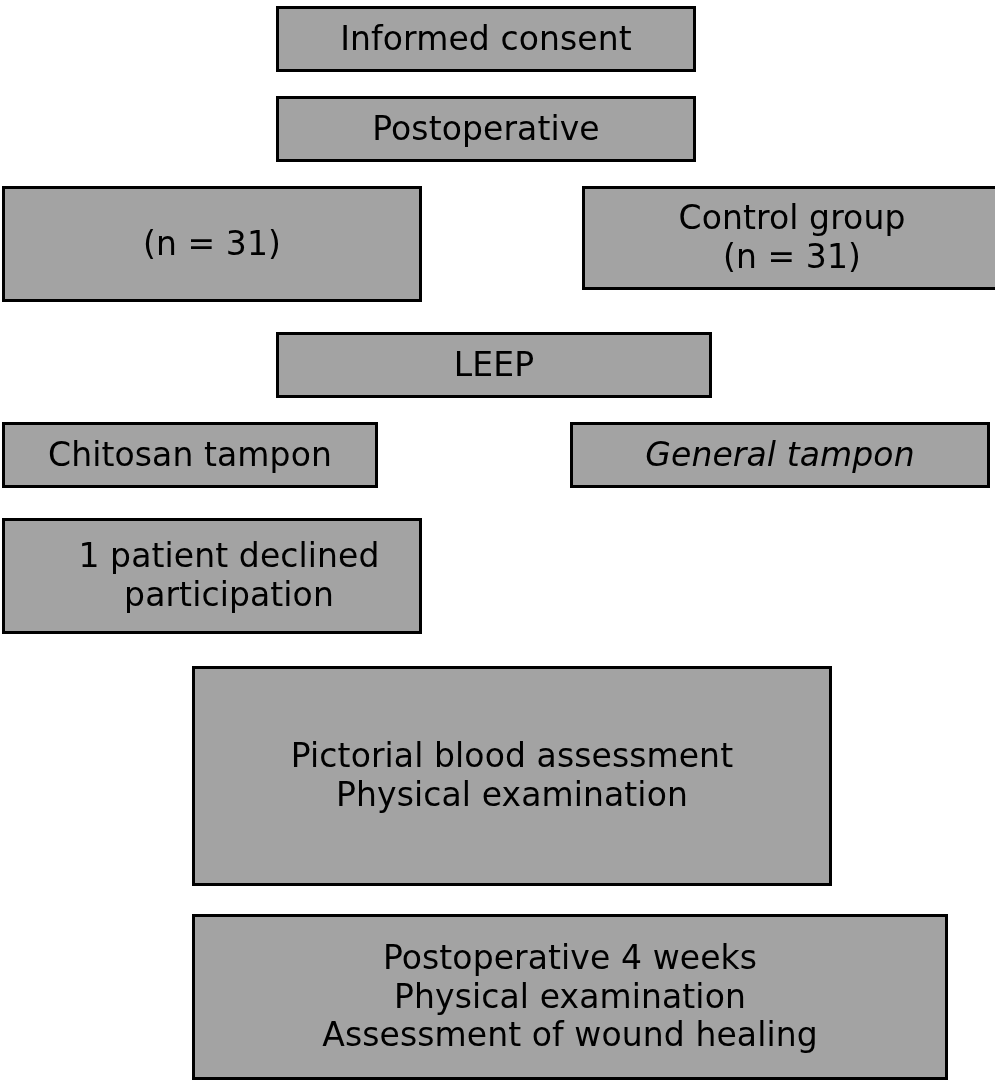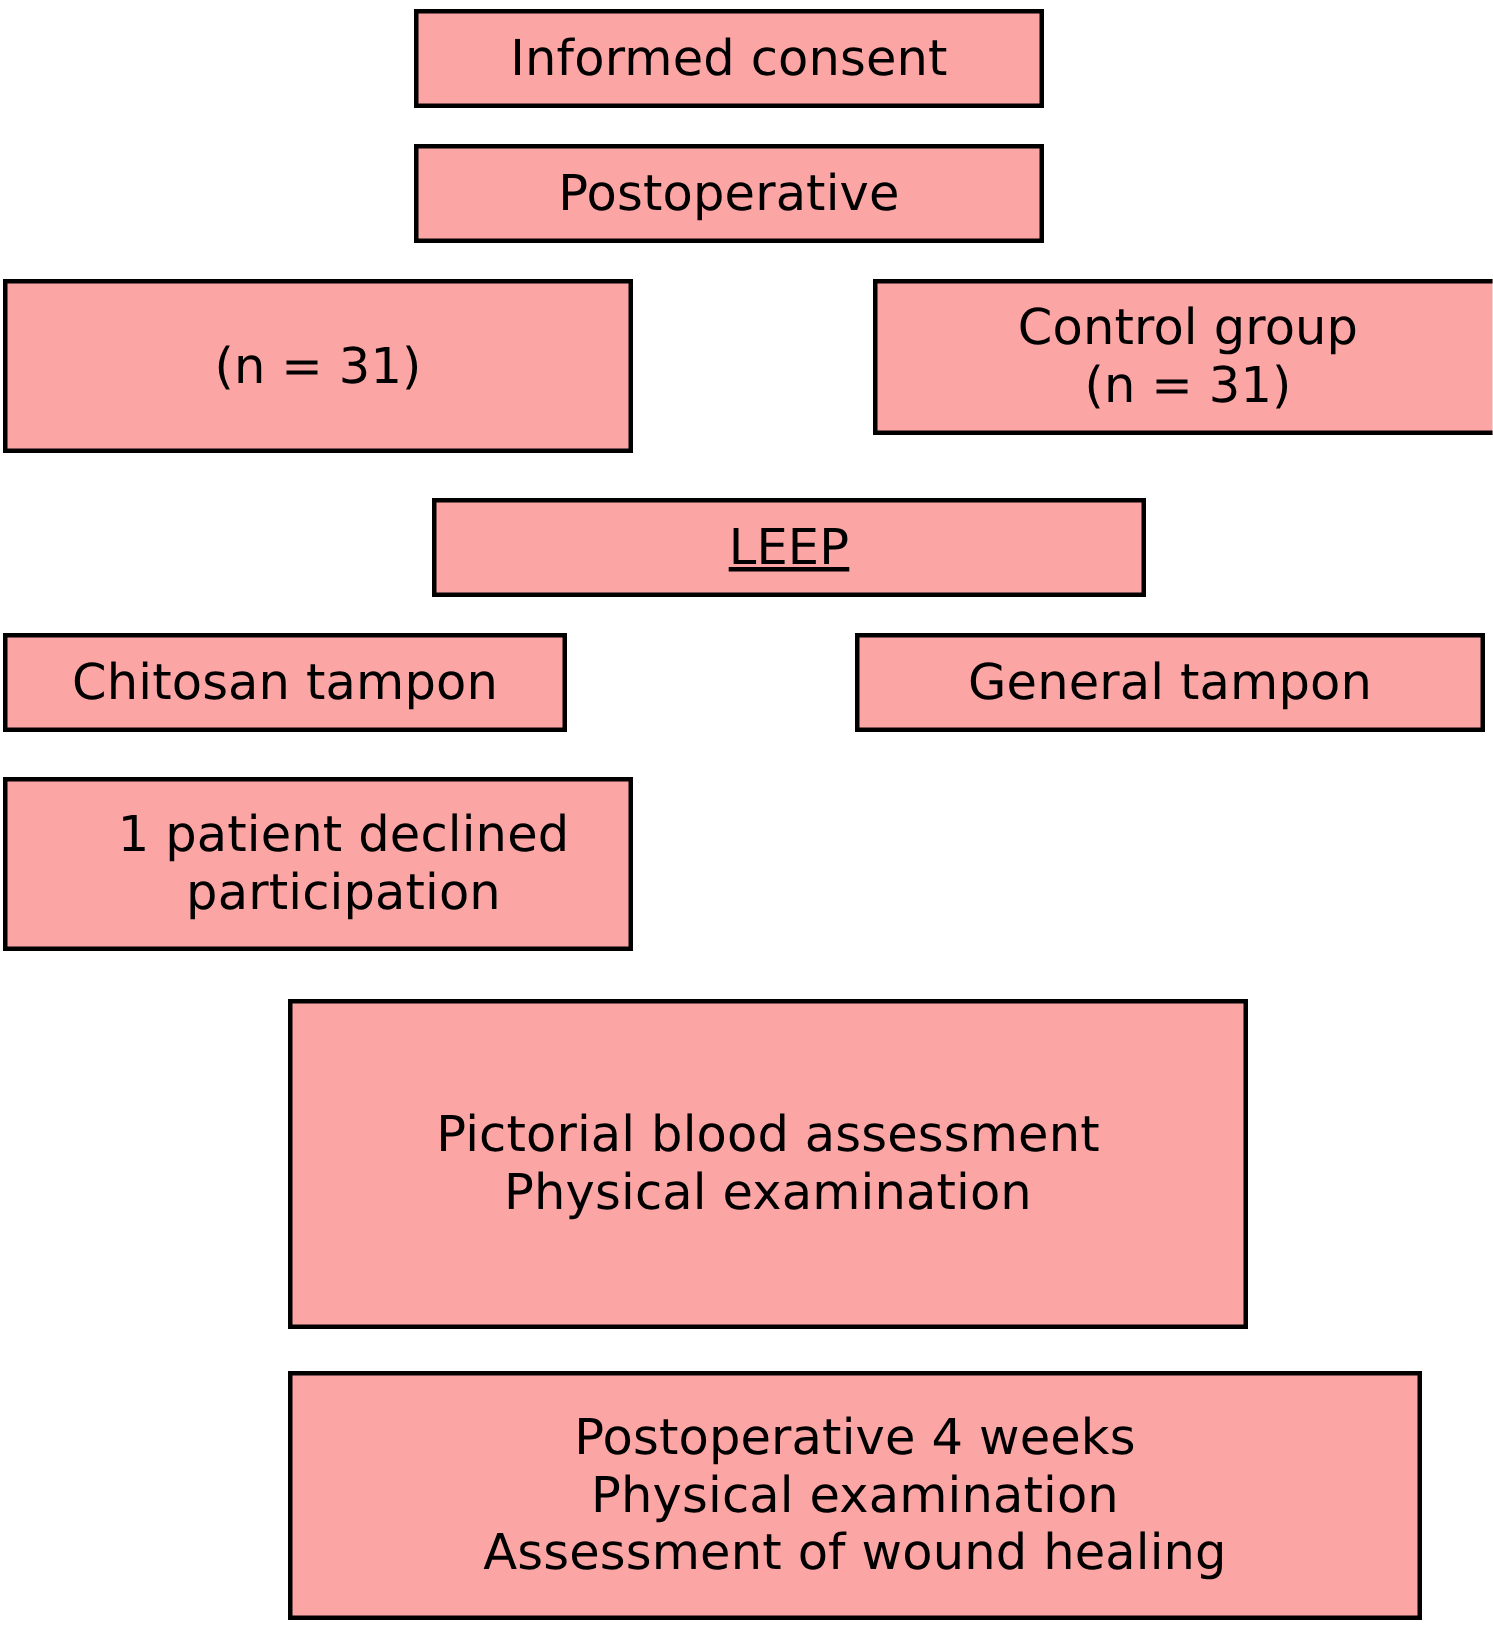--- a/index.html
+++ b/index.html
@@ -17,44 +17,44 @@
   }
   .flow {
     position: relative;
     width: 995px;
     height: 1083px;
   }
   .node {
     position: absolute;
     box-sizing: border-box;
     border: 3px solid #000000;
-    background: #fca5a5;
+    background: #a3a3a3;
     display: flex;
     flex-direction: column;
     align-items: center;
     justify-content: center;
     text-align: center;
     font-size: 33px;
     line-height: 1.18;
     letter-spacing: 0.1px;
     color: #000000;
   }
   .node .line {
     display: block;
     white-space: nowrap;
   }
 
   
   #n-informed-consent { left: 276px; top: 6px;   width: 420px; height: 66px; }
   #n-randomization    { left: 276px; top: 96px;  width: 420px; height: 66px; }
   #n-treatment-group  { left: 2px;   top: 186px; width: 420px; height: 116px; }
   #n-control-group    { left: 582px; top: 186px; width: 420px; height: 104px; }
-  #n-leep            { left: 288px; top: 332px; width: 476px; height: 66px; text-decoration: underline; }
+  #n-leep            { left: 276px; top: 332px; width: 436px; height: 66px; }
   #n-chitosan-tampon  { left: 2px;   top: 422px; width: 376px; height: 66px; }
-  #n-general-tampon   { left: 570px; top: 422px; width: 420px; height: 66px; }
+  #n-general-tampon   { left: 570px; top: 422px; width: 420px; height: 66px; font-style: italic; }
   #n-declined         { left: 2px;   top: 518px; width: 420px; height: 116px; padding-left: 34px; }
   #n-postop-2w        { left: 192px; top: 666px; width: 640px; height: 220px; }
   #n-postop-4w        { left: 192px; top: 914px; width: 756px; height: 166px; }
 </style>
 </head>
 <body>
 
 <div class="flow">
 
   <div class="node" id="n-informed-consent">

